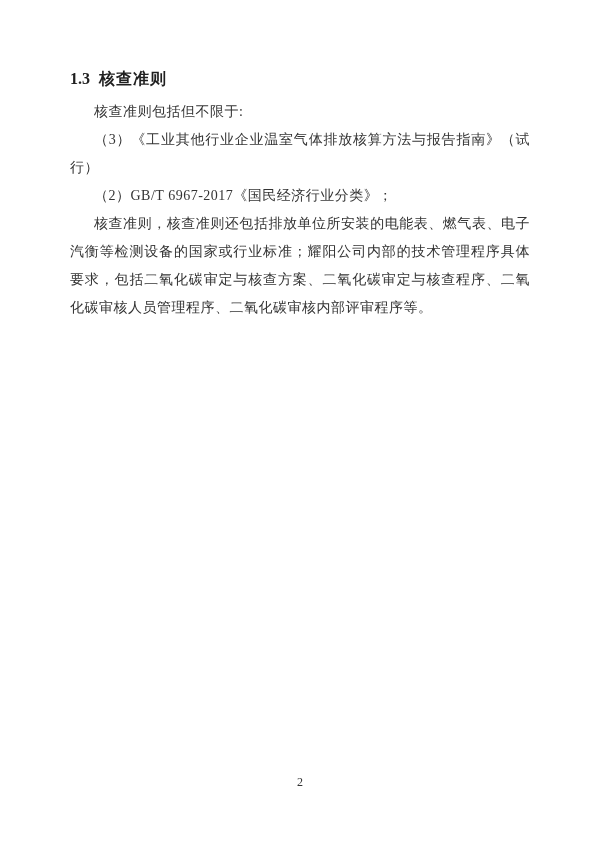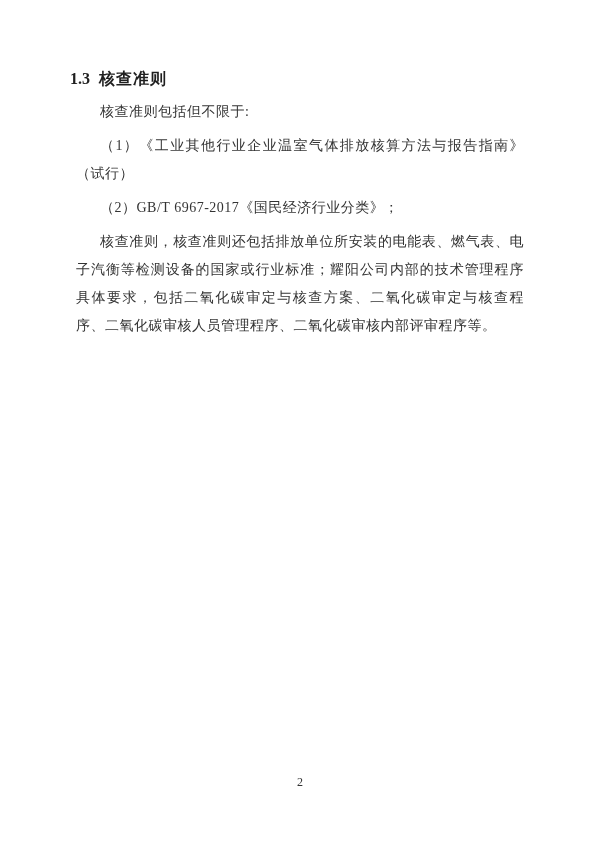--- a/index.html
+++ b/index.html
@@ -27,21 +27,21 @@
     line-height: 22px;
     font-weight: bold;
     color: #1f1f1f;
     letter-spacing: 1px;
   }
   .heading .heading-num {
     margin-right: 9px;
     letter-spacing: 0;
   }
   .para {
-    margin: 6px;
+    margin: 0;
     font-size: 14px;
     line-height: 28px;
     color: #333333;
     text-align: justify;
     text-justify: inter-character;
     text-indent: 24px;
     letter-spacing: 0.5px;
   }
   .footer {
     position: absolute;
@@ -56,20 +56,20 @@
     color: #333333;
   }
 </style>
 </head>
 <body>
 
 <div class="page">
   <div class="content">
     <h2 class="heading"><span class="heading-num">1.3</span><span>核查准则</span></h2>
     <p class="para">核查准则包括但不限于:</p>
-    <p class="para">（1）《工业其他行业企业温室气体排放核算方法与报告指南》（试行）</p>
+    <p class="para">（3）《工业其他行业企业温室气体排放核算方法与报告指南》（试行）</p>
     <p class="para">（2）GB/T 6967-2017《国民经济行业分类》；</p>
     <p class="para">核查准则，核查准则还包括排放单位所安装的电能表、燃气表、电子汽衡等检测设备的国家或行业标准；耀阳公司内部的技术管理程序具体要求，包括二氧化碳审定与核查方案、二氧化碳审定与核查程序、二氧化碳审核人员管理程序、二氧化碳审核内部评审程序等。</p>
   </div>
   <div class="footer">
     <span class="page-number">2</span>
   </div>
 </div>
 
 </body></html>

